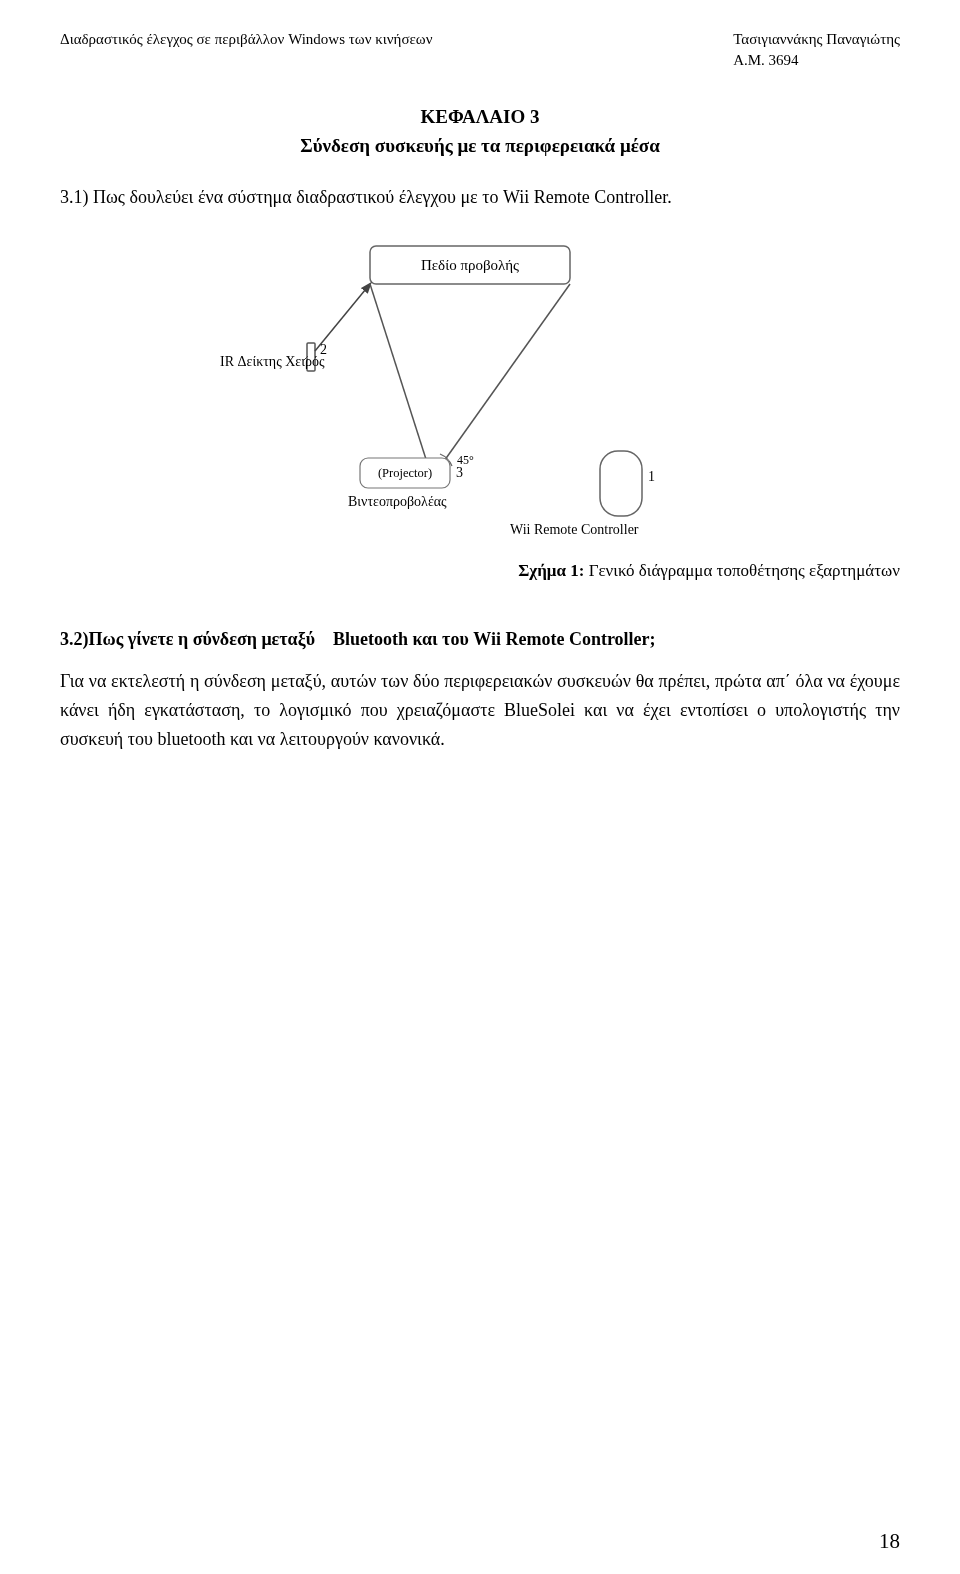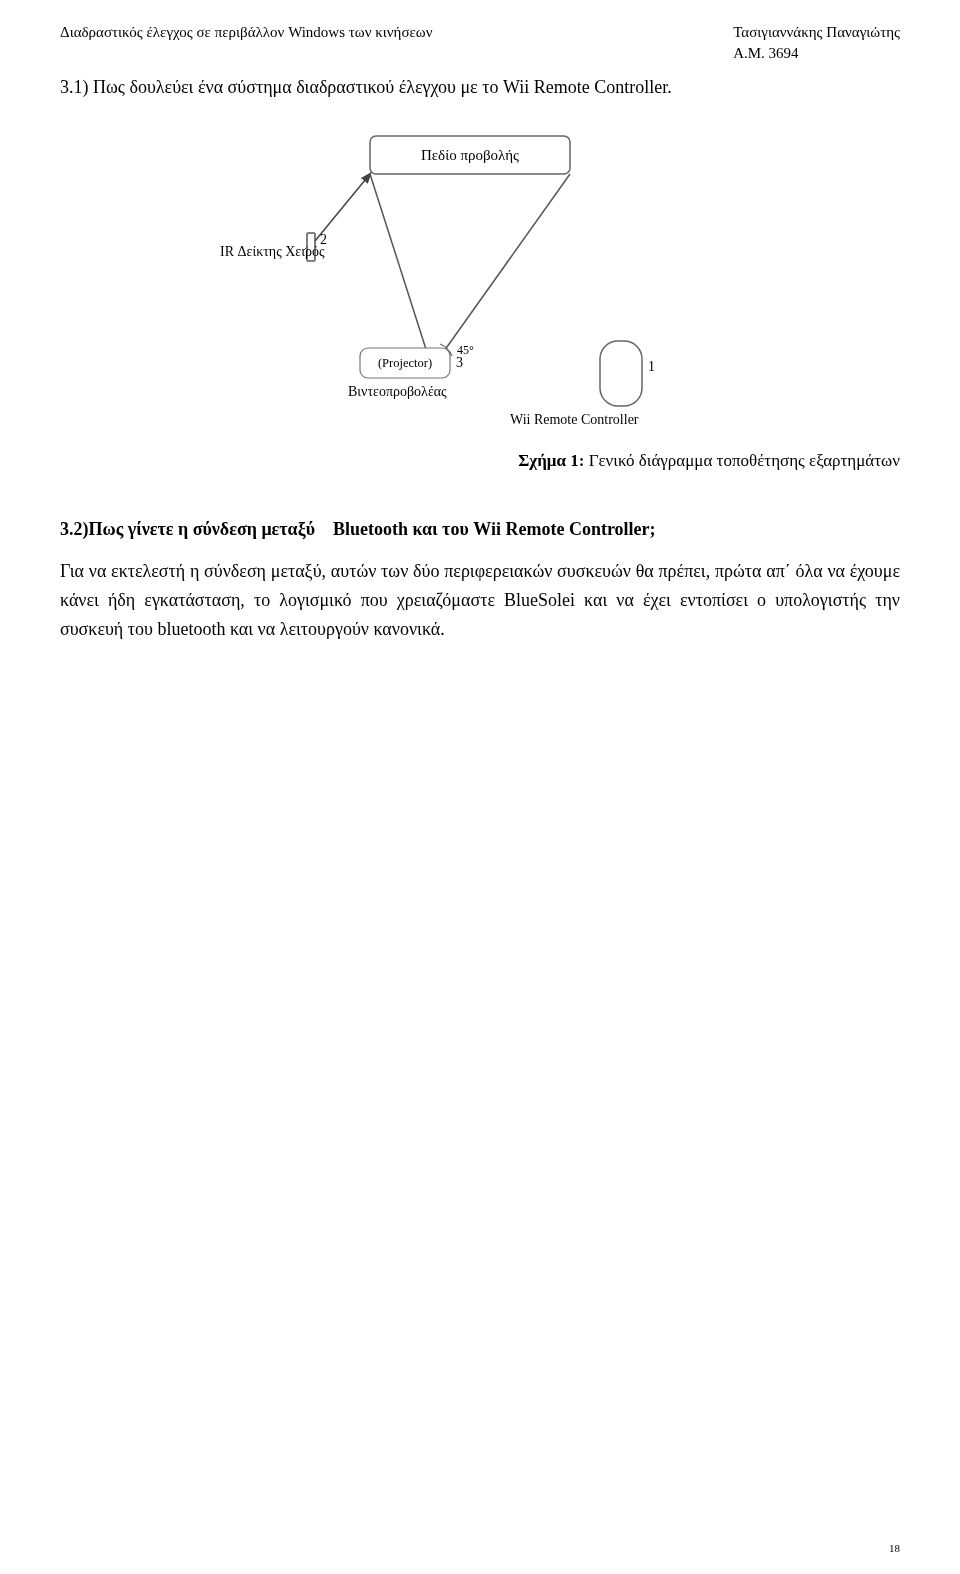--- a/index.html
+++ b/index.html
@@ -8,21 +8,21 @@
       min-height: 1574px;
       background: #fff;
       font-family: "Times New Roman", Times, serif;
       font-size: 18px;
       color: #000;
       position: relative;
     }
     .page {
       width: 960px;
       min-height: 1574px;
-      padding: 4px 60px;
+      padding: 11px 60px;
       position: relative;
     }
     .header {
       display: flex;
       justify-content: space-between;
       align-items: flex-start;
       padding-top: 18px;
       padding-bottom: 10px;
       border-bottom: none;
     }
@@ -80,38 +80,42 @@
     .body-text {
       font-size: 18px;
       line-height: 1.6;
       text-align: justify;
       margin-bottom: 22px;
     }
     .footer {
       position: absolute;
       bottom: 20px;
       right: 60px;
-      font-size: 11px;
+      font-size: 21px;
     }
   </style>
 </head>
 <body>
 
 <div class="page">
 
   <div class="header">
     <div class="header-left">
       <div>Διαδραστικός έλεγχος σε περιβάλλον Windows των κινήσεων</div>
     </div>
     <div class="header-right">
       <div>Τασιγιαννάκης Παναγιώτης</div>
       <div>Α.Μ. 3694</div>
     </div>
   </div>
 
+  <div class="chapter-title">
+    <div>ΚΕΦΑΛΑΙΟ 3</div>
+    <div>Σύνδεση συσκευής με τα περιφερειακά μέσα</div>
+  </div>
 
   <div class="section-title">3.1) Πως δουλεύει ένα  σύστημα  διαδραστικού έλεγχου με το Wii Remote Controller.</div>
 
   <div class="diagram-area">
     <svg class="diagram-svg" viewBox="0 0 560 310" xmlns="http://www.w3.org/2000/svg">
 
       <rect x="170" y="10" width="200" height="38" rx="6" ry="6" fill="white" stroke="#666" stroke-width="1.5"></rect>
       <text x="270" y="34" text-anchor="middle" font-family="Times New Roman, serif" font-size="15" fill="#000">Πεδίο προβολής</text>
 
       <rect x="107" y="107" width="8" height="28" rx="1" fill="white" stroke="#555" stroke-width="1.5"></rect>

